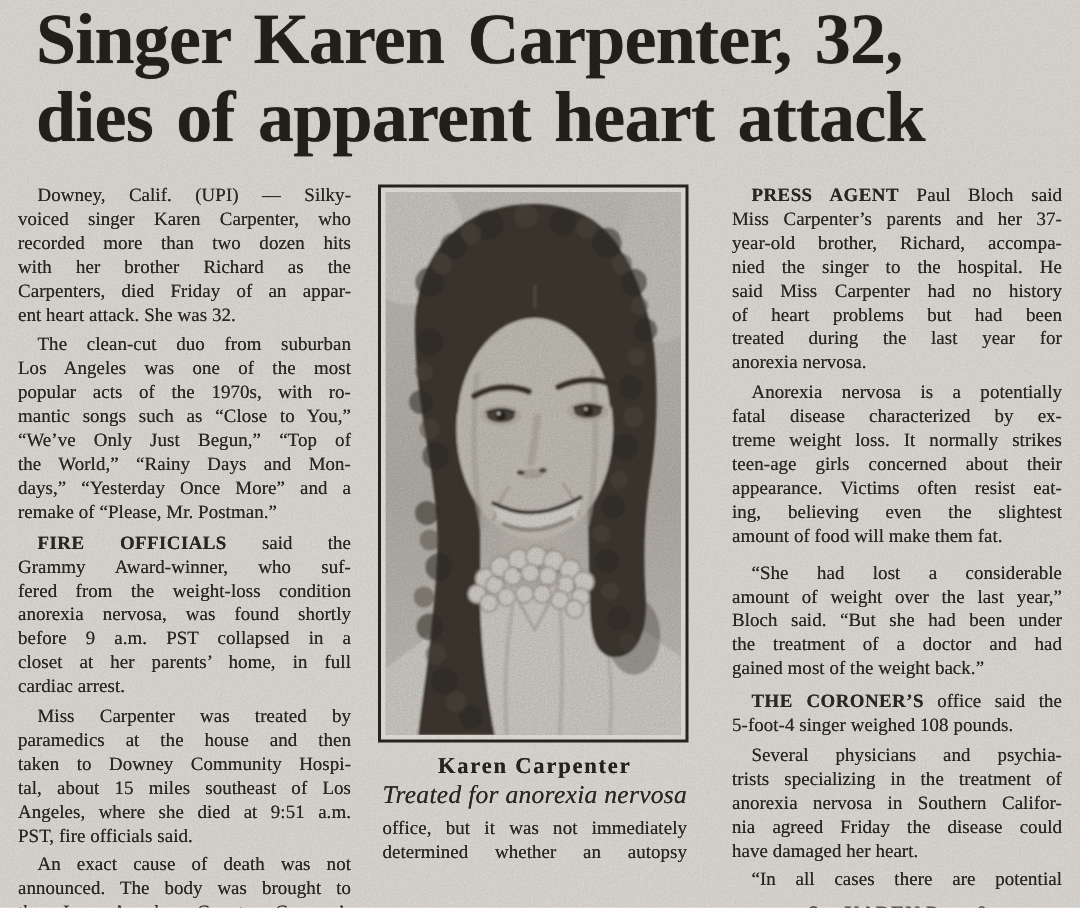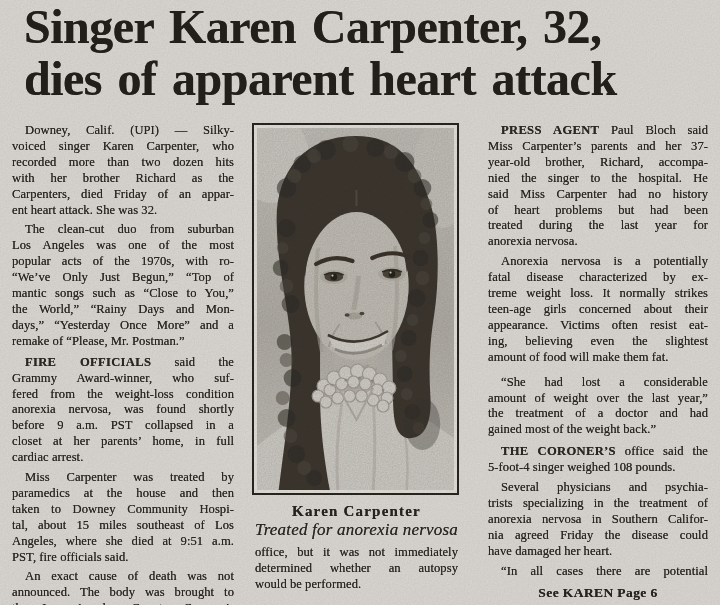--- a/index.html
+++ b/index.html
@@ -73,22 +73,22 @@
         <div class="line">voiced singer Karen Carpenter, who</div>
         <div class="line">recorded more than two dozen hits</div>
         <div class="line">with her brother Richard as the</div>
         <div class="line">Carpenters, died Friday of an appar-</div>
         <div class="line last">ent heart attack. She was 32.</div>
       </div>
       <div class="para">
         <div class="line first">The clean-cut duo from suburban</div>
         <div class="line">Los Angeles was one of the most</div>
         <div class="line">popular acts of the 1970s, with ro-</div>
+        <div class="line">mantic songs such as “Close to You,”</div>
         <div class="line">“We’ve Only Just Begun,” “Top of</div>
-        <div class="line">mantic songs such as “Close to You,”</div>
         <div class="line">the World,” “Rainy Days and Mon-</div>
         <div class="line">days,” “Yesterday Once More” and a</div>
         <div class="line last">remake of “Please, Mr. Postman.”</div>
       </div>
       <div class="para" style="margin-top: 5px;">
         <div class="line first"><b>FIRE OFFICIALS</b> said the</div>
         <div class="line">Grammy Award-winner, who suf-</div>
         <div class="line">fered from the weight-loss condition</div>
         <div class="line">anorexia nervosa, was found shortly</div>
         <div class="line">before 9 a.m. PST collapsed in a</div>
@@ -253,21 +253,20 @@
         </g>
         <rect width="200" height="362" filter="url(#grain)" opacity="0.22"></rect>
       </svg>
     </figure>
     <div class="cap-name">Karen Carpenter</div>
     <div class="cap-sub">Treated for anorexia nervosa</div>
     <div class="mid-text">
         <div class="para">
           <div class="line">office, but it was not immediately</div>
           <div class="line">determined whether an autopsy</div>
-          <div class="line last">would be performed.</div>
         </div>
       </div>
   </div>
 
   <div class="col col-right">
     <div>
         <div class="para">
           <div class="line first"><b>PRESS AGENT</b> Paul Bloch said</div>
           <div class="line">Miss Carpenter’s parents and her 37-</div>
           <div class="line">year-old brother, Richard, accompa-</div>
@@ -282,20 +281,21 @@
           <div class="line">fatal disease characterized by ex-</div>
           <div class="line">treme weight loss. It normally strikes</div>
           <div class="line">teen-age girls concerned about their</div>
           <div class="line">appearance. Victims often resist eat-</div>
           <div class="line">ing, believing even the slightest</div>
           <div class="line last">amount of food will make them fat.</div>
         </div>
         <div class="para" style="margin-top: 9px;">
           <div class="line first">“She had lost a considerable</div>
           <div class="line">amount of weight over the last year,”</div>
+          <div class="line">Bloch said. “But she had been under</div>
           <div class="line">the treatment of a doctor and had</div>
           <div class="line last">gained most of the weight back.”</div>
         </div>
         <div class="para" style="margin-top: 6px;">
           <div class="line first"><b>THE CORONER’S</b> office said the</div>
           <div class="line last">5-foot-4 singer weighed 108 pounds.</div>
         </div>
         <div class="para">
           <div class="line first">Several physicians and psychia-</div>
           <div class="line">trists specializing in the treatment of</div>

